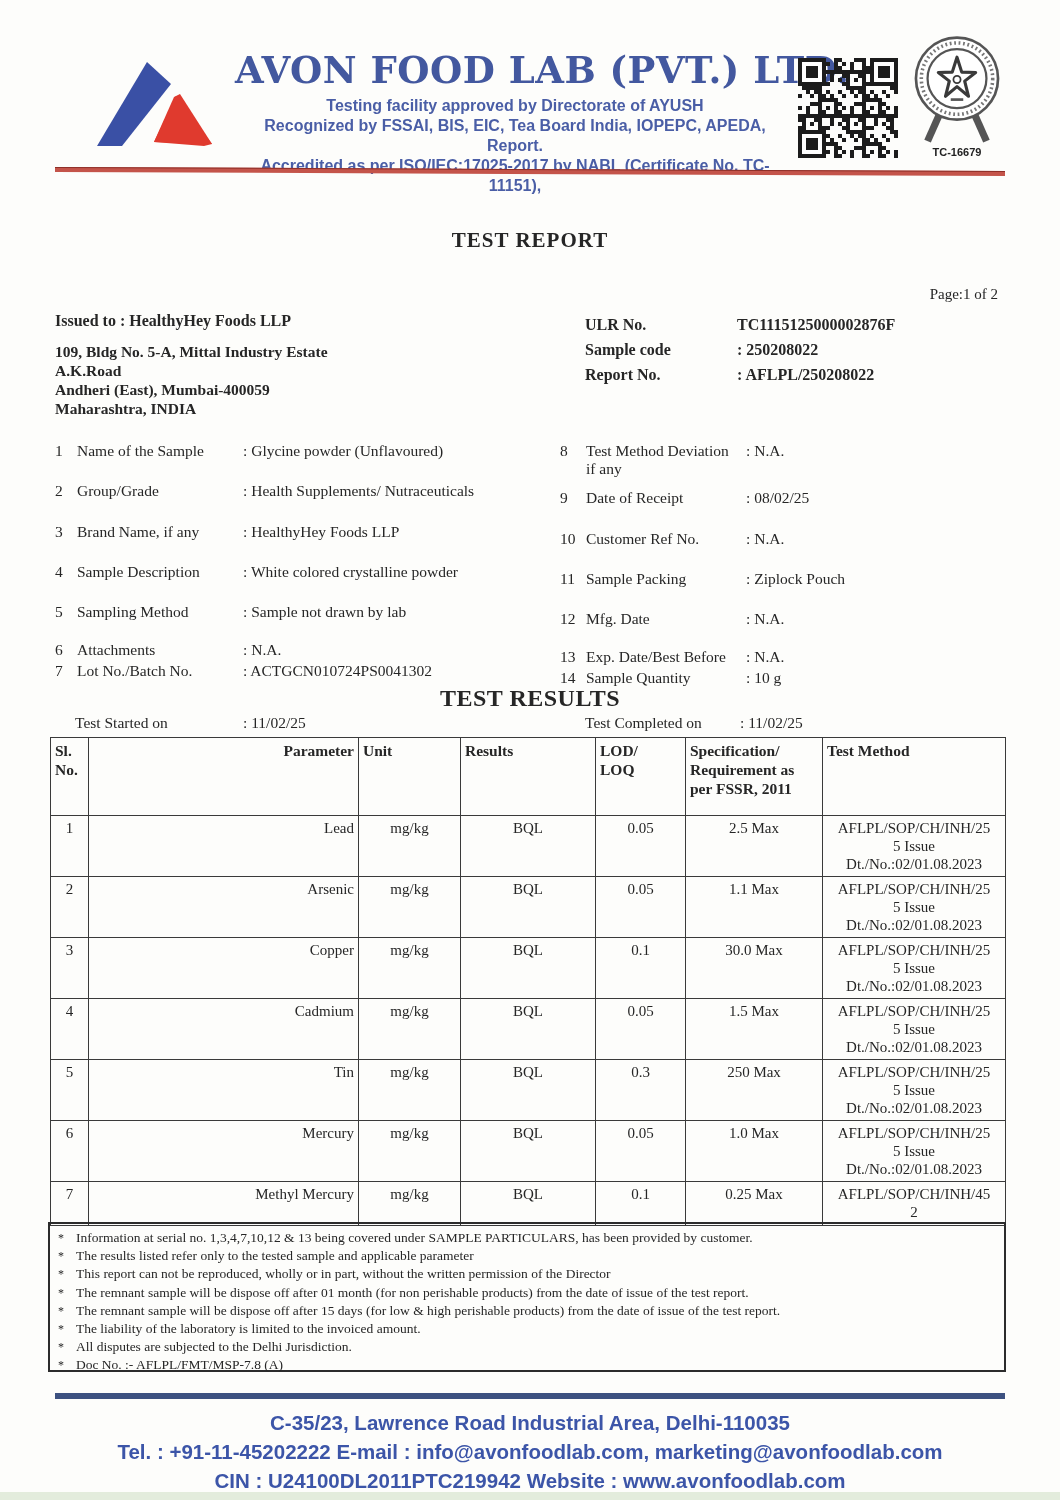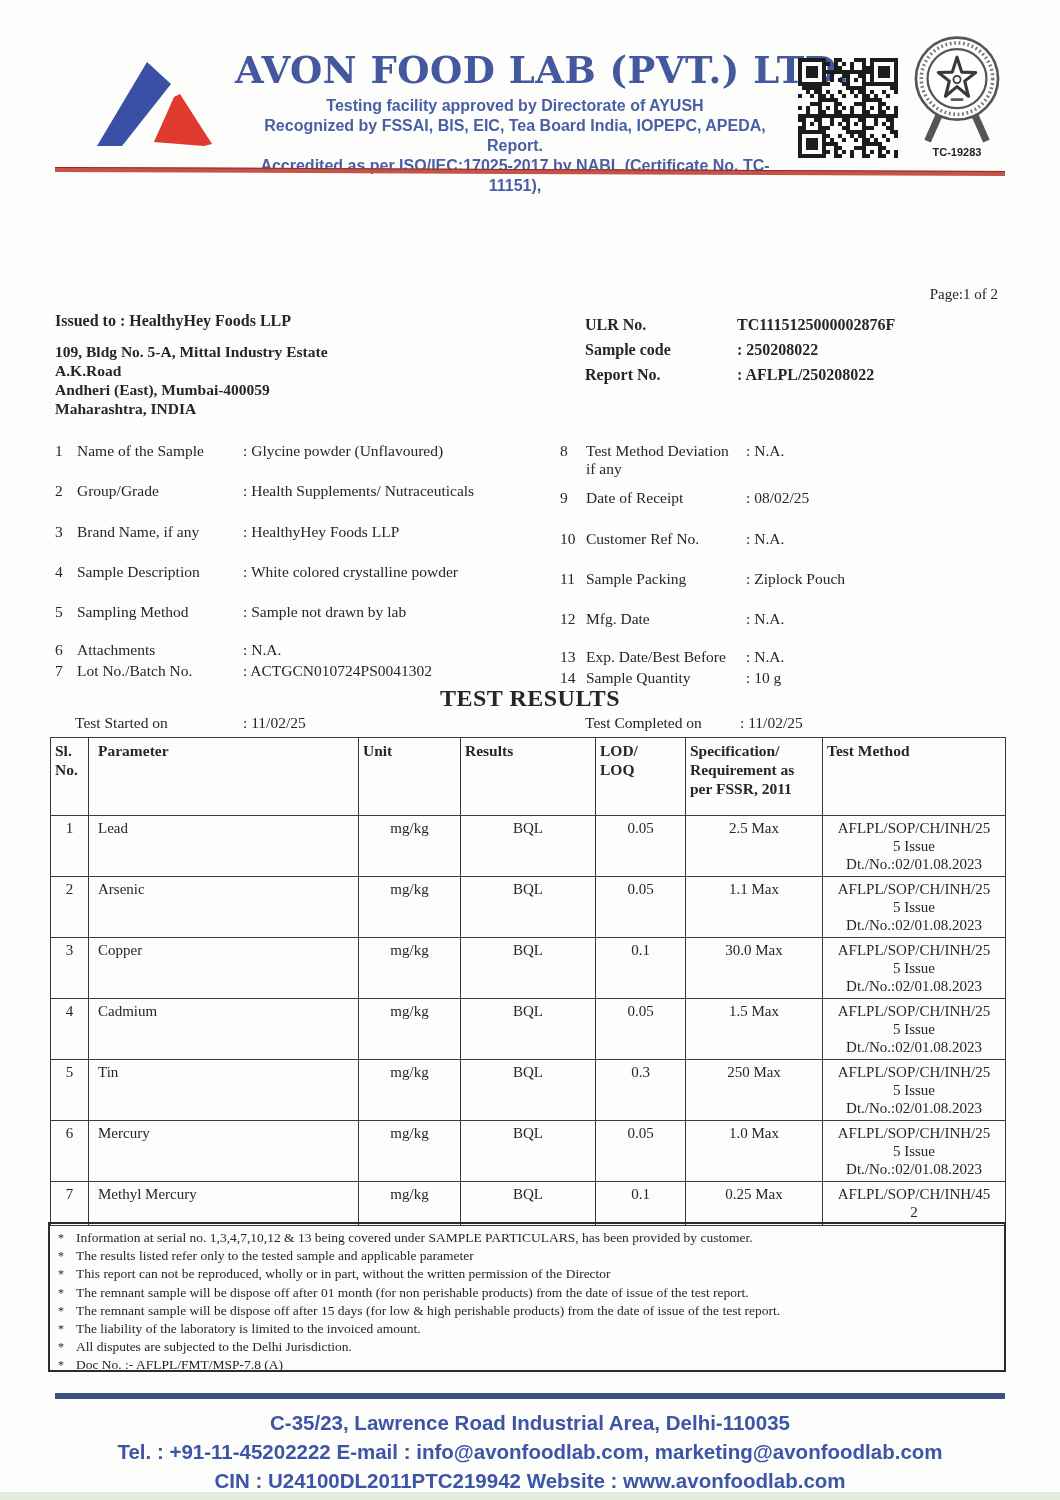--- a/index.html
+++ b/index.html
@@ -74,21 +74,21 @@
     position:absolute; top:737px; left:50px; width:955px;
     border-collapse:collapse; table-layout:fixed;
   }
   table.results th, table.results td {
     border:1.6px solid #3a3a3a; vertical-align:top; padding:3px 4px;
   }
   table.results th {
     font-size:15.5px; font-weight:bold; text-align:left; white-space:pre-line;
     height:78px; line-height:19px;
   }
-  table.results th.param, table.results td.param { text-align:left; padding-left:9px;font-family:Liberation Serif, serif; }
+  table.results th.param, table.results td.param { text-align:right; padding-left:9px;font-family:Liberation Serif, serif; }
   table.results td { font-size:15px; text-align:center; line-height:18px; }
   table.results tr.r { height:52px; }
   table.results tr.r-last { height:44px; }
   td.method { font-size:13.5px; line-height:16px; white-space:pre-line; padding-top:2px; }
 
   
   .notes {
     position:absolute; top:1222px; left:48px; width:958px; height:150px;
     border:2px solid #2c2c2c; padding:5px 8px 0 8px;
   }
@@ -371,24 +371,25 @@
   <svg class="seal" viewBox="0 0 110 130">
     <line x1="38" y1="84" x2="22" y2="120" stroke="#555" stroke-width="8"></line>
     <line x1="72" y1="84" x2="88" y2="120" stroke="#555" stroke-width="8"></line>
     <circle cx="55" cy="50" r="46" fill="#fff" stroke="#555" stroke-width="3"></circle>
     <circle cx="55" cy="50" r="40" fill="none" stroke="#777" stroke-width="4" stroke-dasharray="2 3"></circle>
     <circle cx="55" cy="50" r="33" fill="#fff" stroke="#555" stroke-width="2.5"></circle>
     <polygon points="55,26 60.3,42.7 75.9,43.2 63.6,52.8 67.9,69.8 55,59 42.1,69.8 46.4,52.8 34.1,43.2 49.7,42.7" fill="#ffffff" stroke="#3a3a3a" stroke-width="3.5" stroke-linejoin="round"></polygon>
     <circle cx="55" cy="51" r="4" fill="#fff" stroke="#3a3a3a" stroke-width="2"></circle>
     <rect x="48" y="72" width="14" height="3" fill="#555"></rect>
   </svg>
-  <div class="seal-label">TC-19283</div>
+  <div class="seal-label">TC-16679</div>
 
   <div class="rule-red"></div>
 
+  <div class="report-title">TEST REPORT</div>
   <div class="page-label">Page:1 of 2</div>
 
   <div class="issued">
     <div class="issued-to">Issued to : HealthyHey Foods LLP</div>
     <div class="addr">109, Bldg No. 5-A, Mittal Industry Estate</div>
     <div class="addr">A.K.Road</div>
     <div class="addr">Andheri (East), Mumbai-400059</div>
     <div class="addr">Maharashtra, INDIA</div>
   </div>
 

